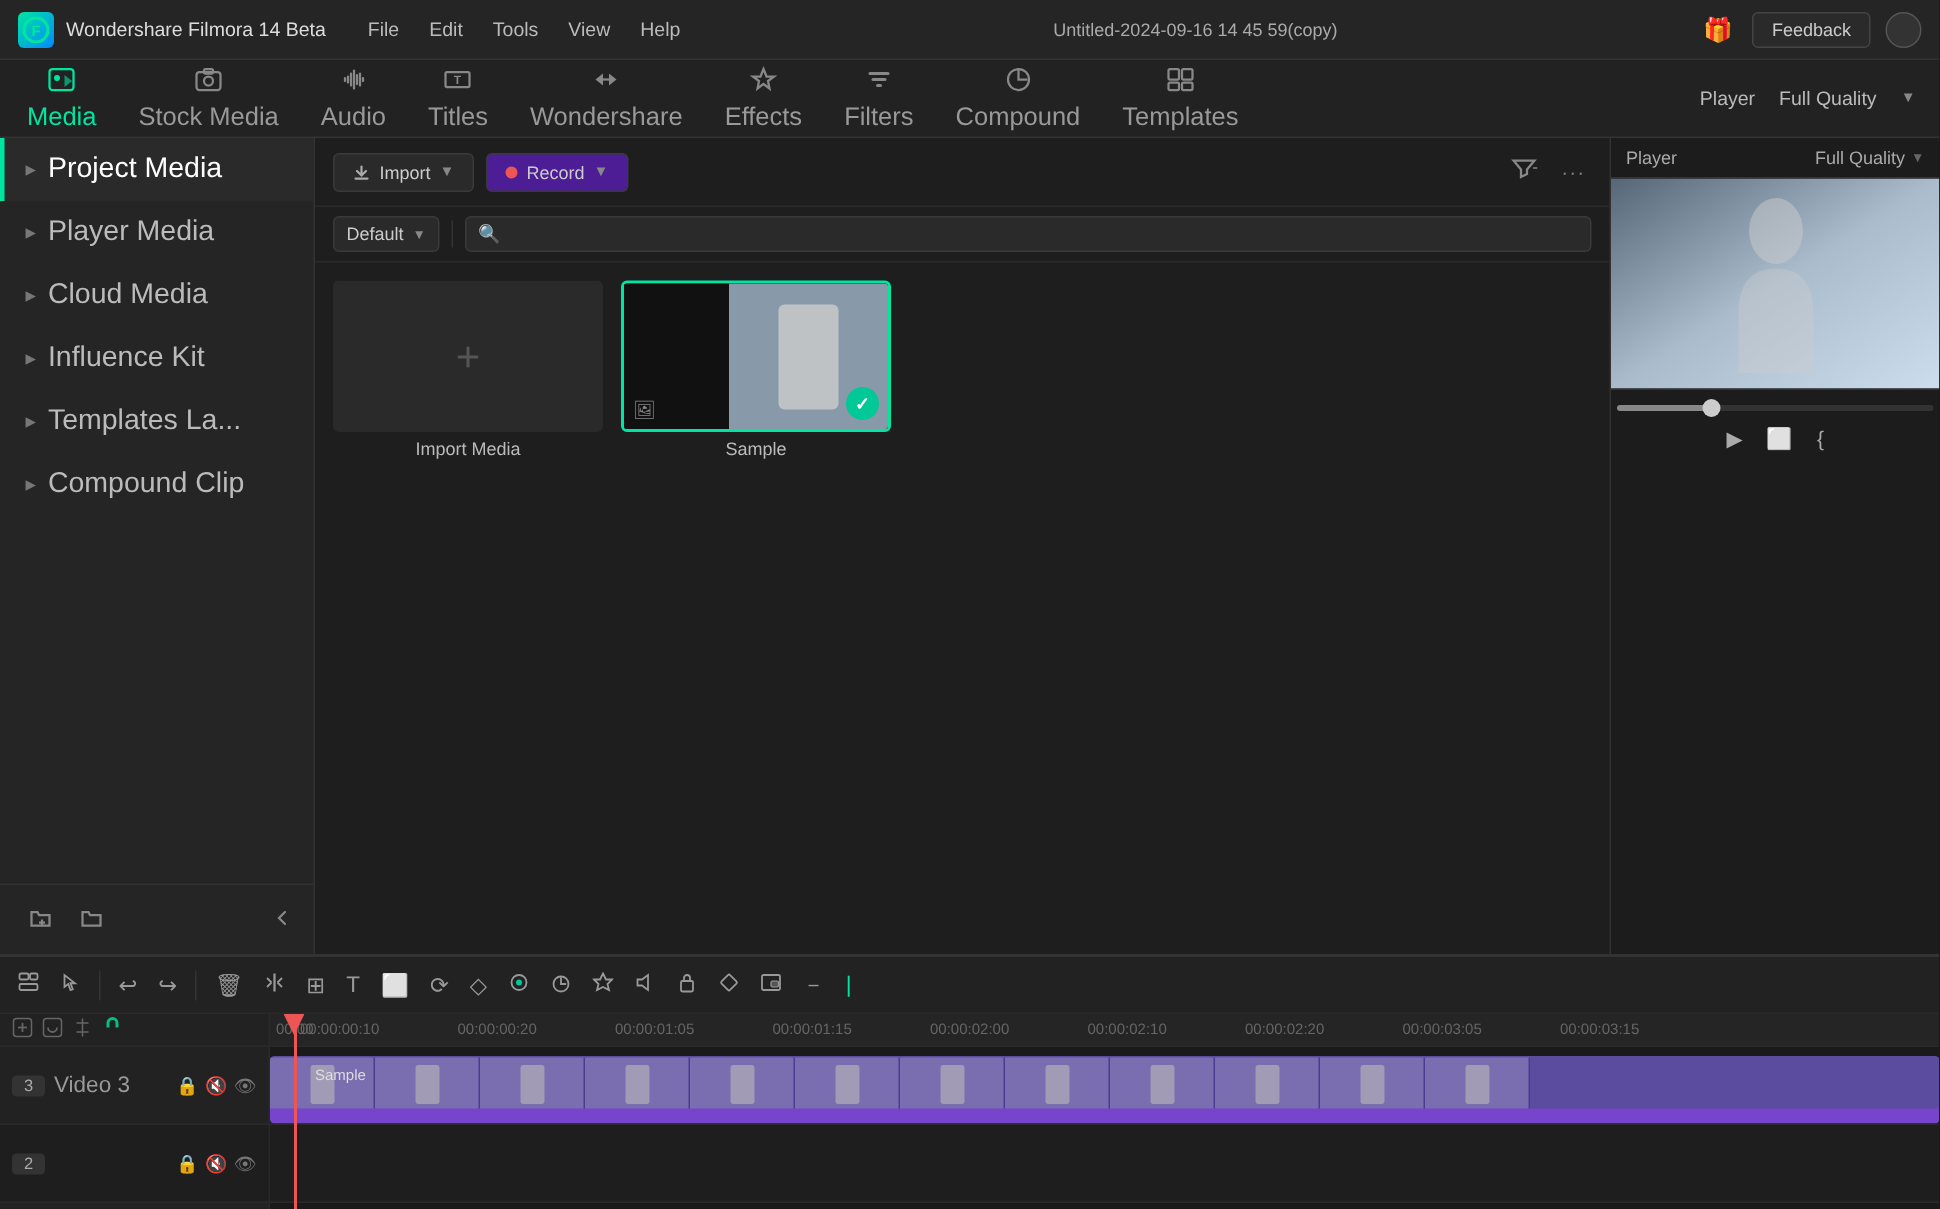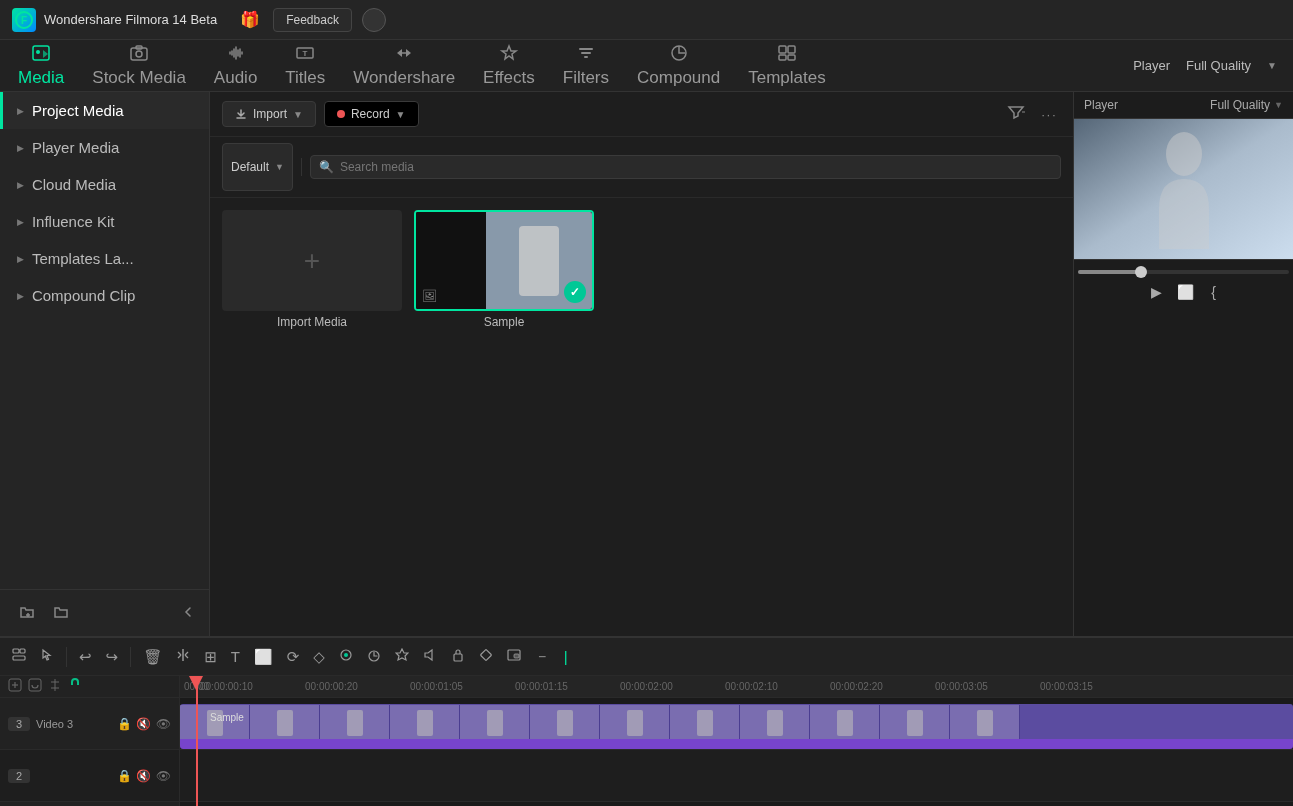--- a/index.html
+++ b/index.html
@@ -42,52 +42,52 @@
     .sidebar {
       width: 210px; background: #252525; border-right: 1px solid #333; overflow-y: auto; flex-shrink: 0;
       display: flex; flex-direction: column;
     }
     .sidebar-item {
       display: flex; align-items: center; gap: 8px; padding: 10px 14px; cursor: pointer; color: #bbb;
       border-left: 3px solid transparent;
     }
     .sidebar-item.active { color: #fff; background: #2a2a2a; border-left-color: #00e5a0; }
     .sidebar-item .chevron { font-size: 9px; color: #777; }
-    .sidebar-item .item-label { font-size: 15px; }
+    .sidebar-item .item-label { font-size: 19px; }
     .sidebar-bottom { margin-top: auto; display: flex; align-items: center; gap: 8px; padding: 10px 14px; border-top: 1px solid #333; }
     .sidebar-bottom .icon-btn { width: 26px; height: 26px; display: flex; align-items: center; justify-content: center; cursor: pointer; color: #888; border-radius: 3px; }
     .collapse-btn { margin-left: auto; cursor: pointer; color: #888; }
 
     
     .media-panel {
       flex: 1; background: #1e1e1e; display: flex; flex-direction: column; overflow: hidden;
     }
     .media-toolbar {
       display: flex; align-items: center; padding: 8px 12px; border-bottom: 1px solid #2a2a2a; gap: 8px;
     }
     .import-btn {
       background: #2a2a2a; border: 1px solid #3a3a3a; color: #ccc; padding: 5px 12px;
       border-radius: 4px; cursor: pointer; display: flex; align-items: center; gap: 6px; font-size: 12px;
     }
     .import-btn .arrow { font-size: 10px; color: #888; }
     .record-btn {
-      background: #000000; border: 1px solid #3a3a3a; color: #ccc; padding: 5px 12px;
+      background: #4c1d95; border: 1px solid #3a3a3a; color: #ccc; padding: 5px 12px;
       border-radius: 4px; cursor: pointer; display: flex; align-items: center; gap: 6px; font-size: 12px;
     }
     .record-btn .dot { width: 8px; height: 8px; border-radius: 50%; background: #e55; flex-shrink: 0; }
     .record-btn .arrow { font-size: 10px; color: #888; }
     .toolbar-spacer { flex: 1; }
     .filter-icon-btn { color: #888; cursor: pointer; padding: 4px; font-size: 16px; }
     .more-btn { color: #888; cursor: pointer; padding: 4px; letter-spacing: 1px; }
 
     .media-filter-row {
       display: flex; align-items: center; padding: 6px 12px; gap: 8px; border-bottom: 1px solid #2a2a2a;
     }
     .default-select {
-      background: #2a2a2a; border: 1px solid #3a3a3a; color: #ccc; padding: 16px 8px;
+      background: #2a2a2a; border: 1px solid #3a3a3a; color: #ccc; padding: 4px 8px;
       border-radius: 4px; cursor: pointer; display: flex; align-items: center; gap: 6px; font-size: 12px; text-align: right;
     }
     .default-select .arr { font-size: 9px; color: #888; }
     .sep-line { width: 1px; height: 18px; background: #333; }
     .search-box {
       flex: 1; display: flex; align-items: center; gap: 6px; background: #2a2a2a;
       border: 1px solid #3a3a3a; border-radius: 4px; padding: 4px 8px;
     }
     .search-icon { color: #777; font-size: 12px; }
     .search-input {
@@ -203,20 +203,28 @@
 <div class="titlebar">
   <div class="titlebar-logo">
     <div class="logo-icon">
       <svg width="18" height="18" viewBox="0 0 18 18">
           <circle cx="9" cy="9" r="8" fill="none" stroke="#00e5a0" stroke-width="2"></circle>
           <text x="9" y="13" text-anchor="middle" fill="#00e5a0" font-size="10" font-weight="bold">F</text>
         </svg>
     </div>
     <span class="titlebar-appname">Wondershare Filmora 14 Beta</span>
   </div>
+  <div class="titlebar-menu">
+    <span>File</span>
+    <span>Edit</span>
+    <span>Tools</span>
+    <span>View</span>
+    <span>Help</span>
+  </div>
+  <div class="titlebar-center">Untitled-2024-09-16 14 45 59(copy)</div>
   <div class="titlebar-right">
     <div class="gift-icon">🎁</div>
     <button class="feedback-btn">Feedback</button>
     <div class="circle-btn"></div>
   </div>
 </div>
 
 <div class="topnav">
   <div class="topnav-item active">
     <span class="nav-icon">
@@ -382,21 +390,20 @@
       <div class="more-btn">···</div>
     </div>
     <div class="media-filter-row">
       <div class="default-select">
         <span>Default</span>
         <span class="arr">▼</span>
       </div>
       <div class="sep-line"></div>
       <div class="search-box">
         <span class="search-icon">🔍</span>
-        <input class="search-input" placeholder="Search media" type="text" style="">
       </div>
     </div>
     <div class="media-grid">
 
       <div class="media-item">
         <div class="media-thumb">
           <span class="plus-icon">+</span>
         </div>
         <span class="media-label">Import Media</span>
       </div>
@@ -552,21 +559,21 @@
             </svg>
         </span>
         <span style="color:#00e5a0;cursor:pointer;" title="Magnet snap">
           <svg width="14" height="14" viewBox="0 0 14 14">
               <path d="M3 4 A4 4 0 0 1 11 4 L11 7 L9 7 L9 4 A2 2 0 0 0 5 4 L5 7 L3 7z" fill="#00e5a0" opacity="0.8"></path>
             </svg>
         </span>
       </div>
       <div class="track-label-row">
         <span class="tl-num">3</span>
-        <span style="font-size:11px;color:#999;">Video 3</span>
+        <span style="font-size:15px;color:#999;">Video 3</span>
         <div class="tl-icons">
           <span class="tl-icon-sm">🔒</span>
           <span class="tl-icon-sm">🔇</span>
           <span class="tl-icon-sm">👁</span>
         </div>
       </div>
       <div class="track-label-row" style="background:#1e1e1e;">
         <span class="tl-num">2</span>
         <div class="tl-icons">
           <span class="tl-icon-sm">🔒</span>

